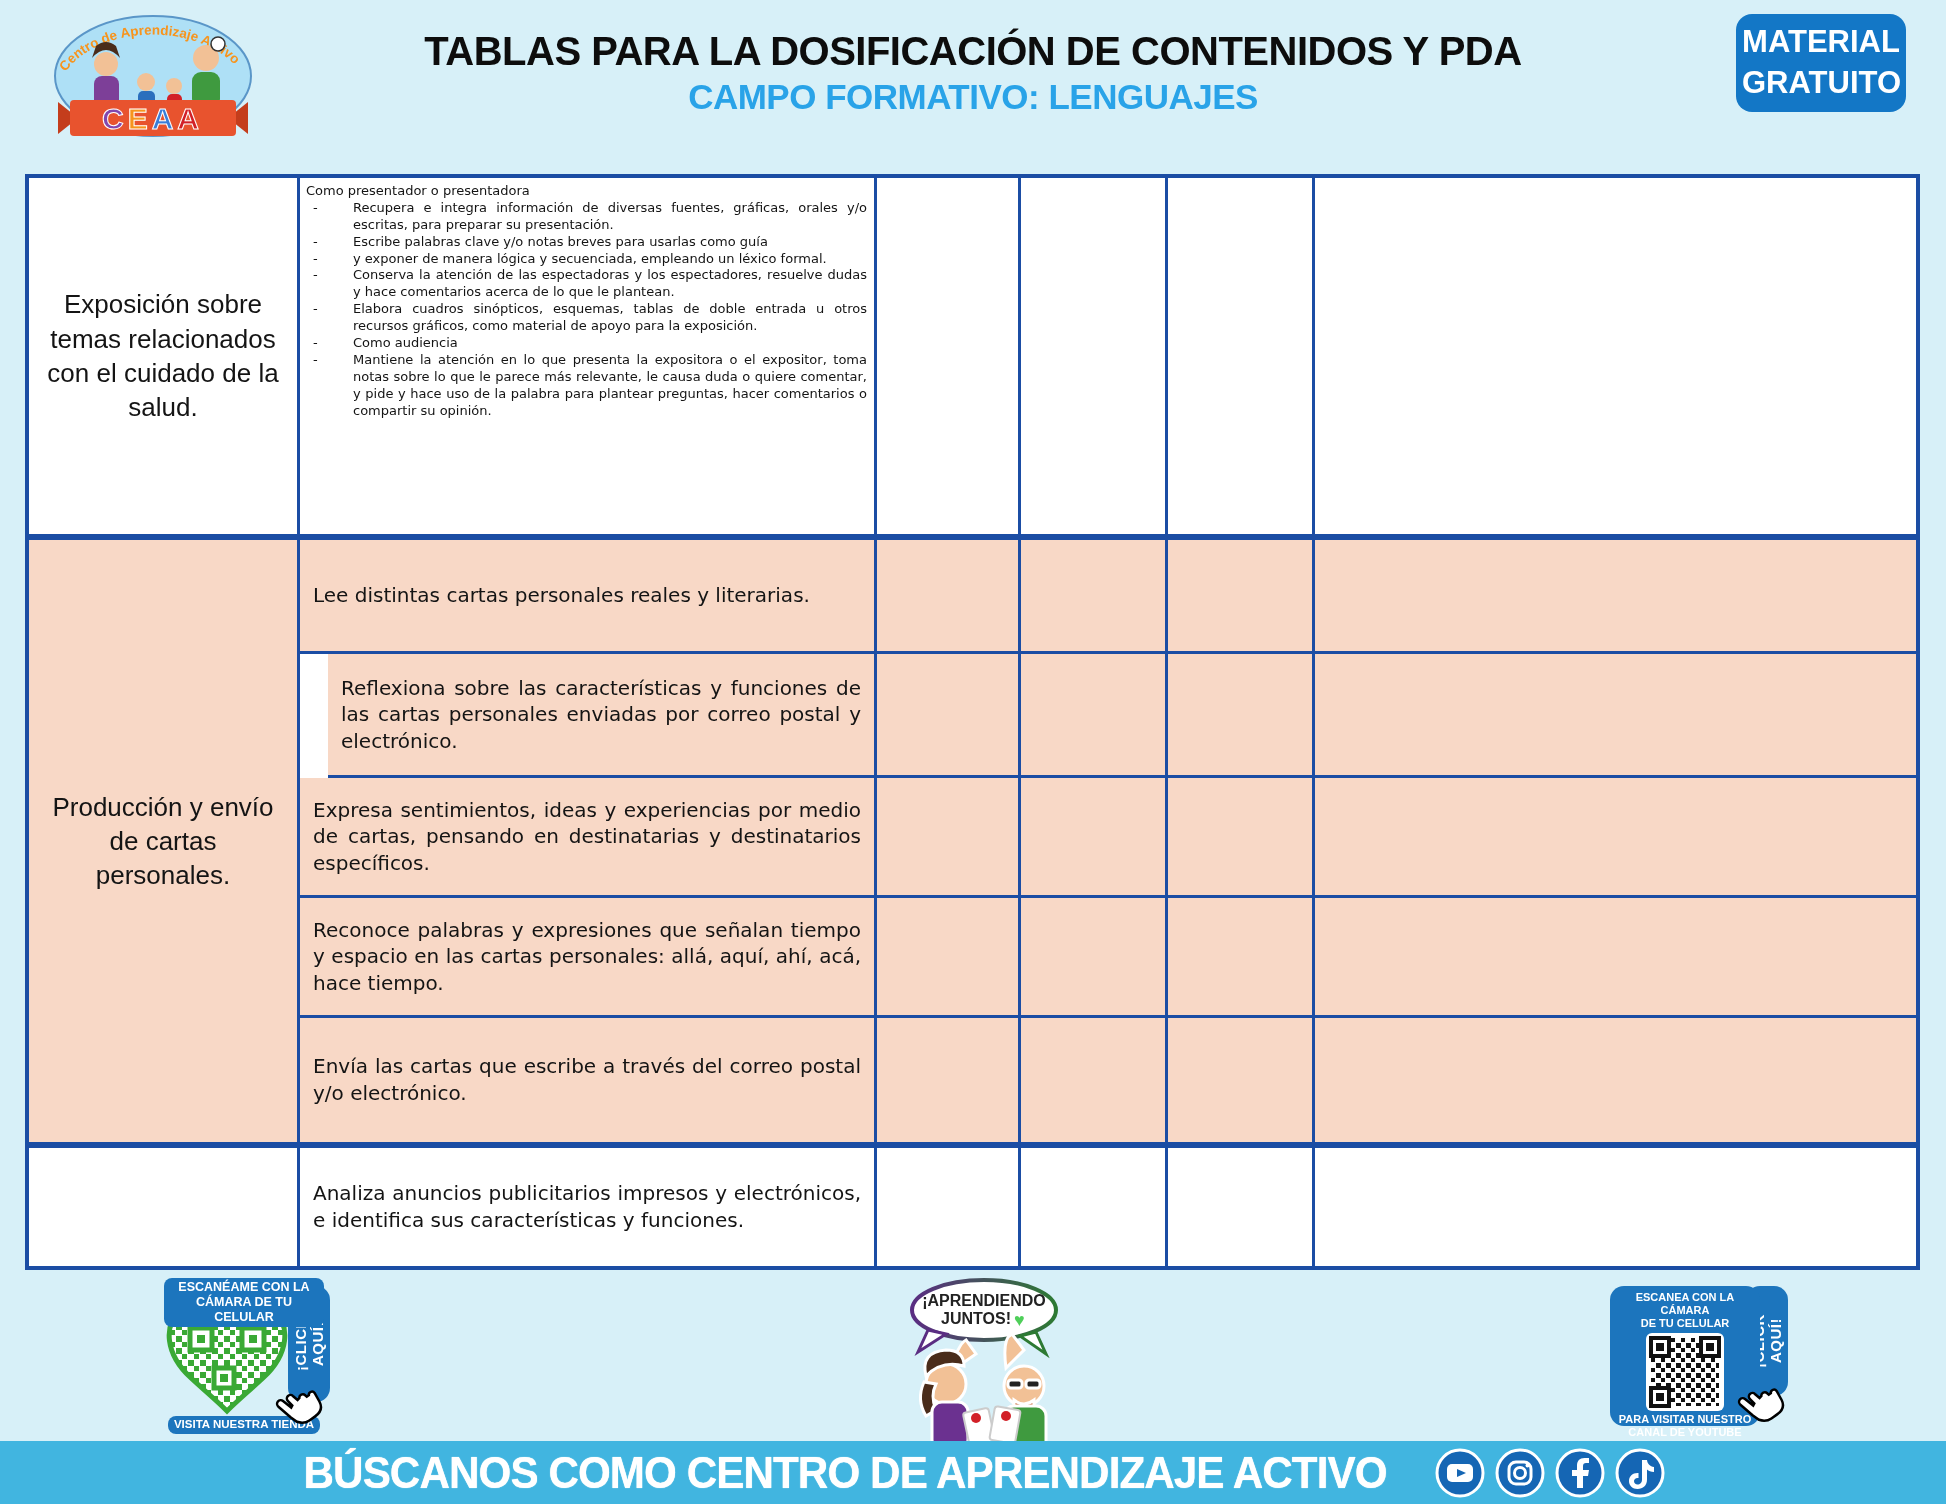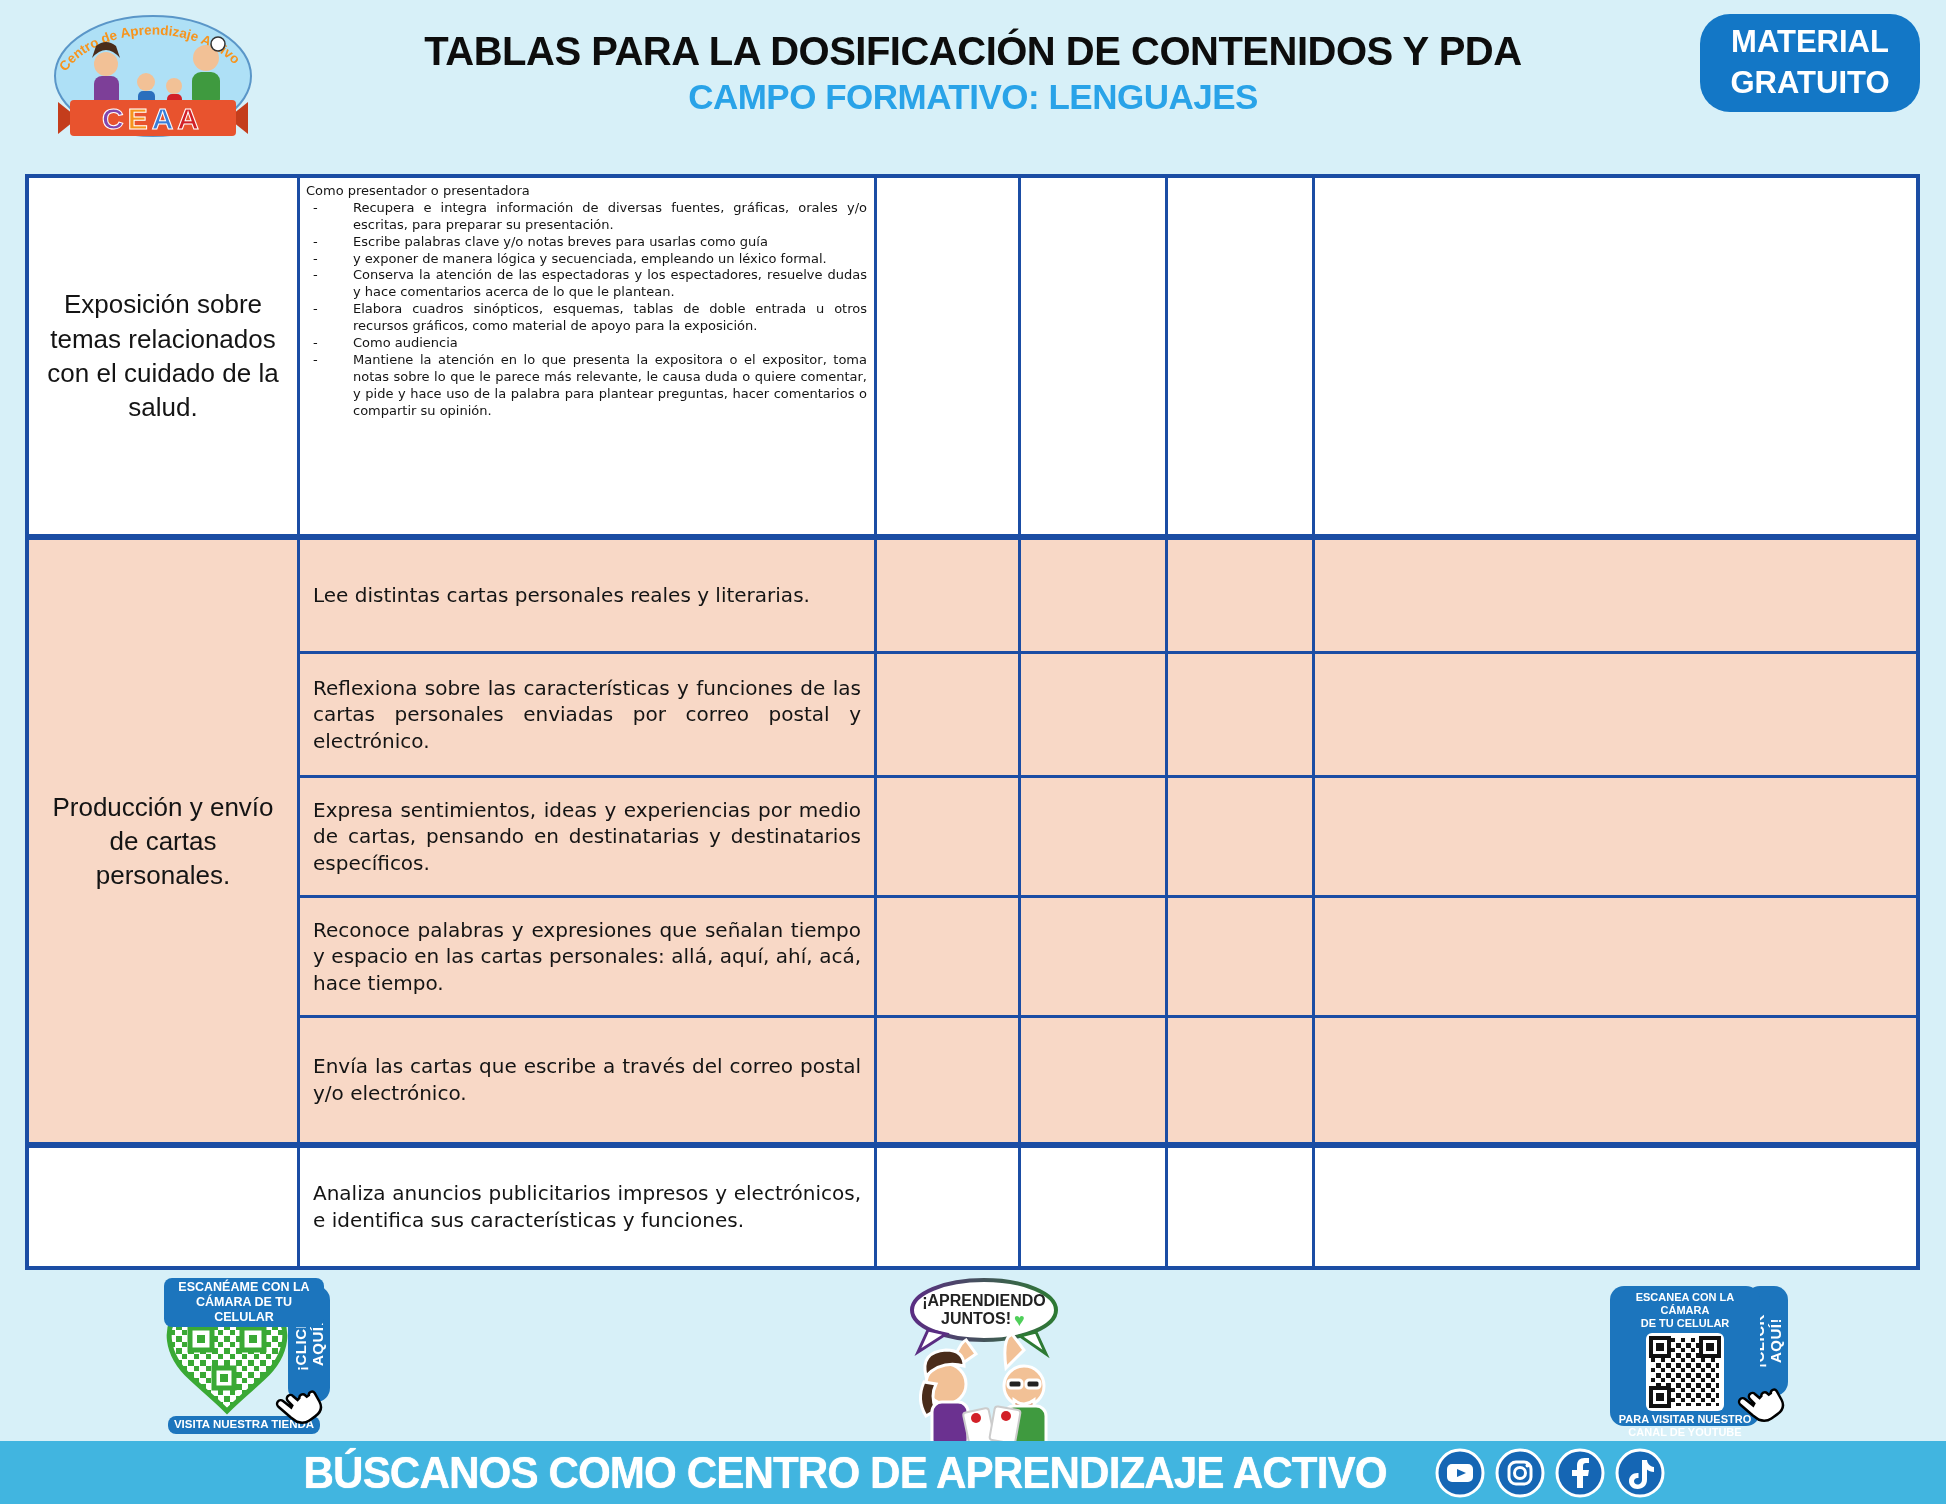--- a/index.html
+++ b/index.html
@@ -21,22 +21,22 @@
     font-family:"Liberation Sans", sans-serif;
     color:var(--ink);
     overflow:hidden;
   }
   
   .logo{position:absolute;left:28px;top:6px;width:250px;height:140px;}
   .titles{position:absolute;left:330px;right:330px;top:28px;text-align:center;}
   .title-line{font-size:40px;font-weight:bold;letter-spacing:-0.5px;line-height:1.18;color:#0d0d0d;}
   .subtitle{font-size:35px;font-weight:bold;color:var(--skyblue);line-height:1.1;margin-top:3px;letter-spacing:-0.5px;}
   .badge{
-    position:absolute;right:26px;top:14px;width:220px;
-    background:var(--badge);border-radius:30px;
+    position:absolute;right:40px;top:14px;width:170px;
+    background:var(--badge);border-radius:16px;
     color:#fff;font-weight:bold;font-size:31px;line-height:1.32;
     text-align:center;padding:8px 6px;
   }
   
   .grid{
     position:absolute;left:25px;top:174px;width:1895px;height:1096px;
     border:4px solid var(--blue);
     display:grid;
     grid-template-columns:271px 577px 144px 147px 147px 1fr;
     grid-template-rows:362px 114px 124px 120px 120px 130px 1fr;
@@ -177,21 +177,21 @@
   <div class="cell sub-cell peach" style="grid-row:2;">
       <div>Lee distintas cartas personales reales y literarias.</div>
     </div>
 
   <div class="cell topic-cell t2 peach groupend">Producción y envío de cartas personales.</div>
   <div class="cell peach" style="grid-column:3;grid-row:2;"></div>
   <div class="cell peach" style="grid-column:4;grid-row:2;"></div>
   <div class="cell peach" style="grid-column:5;grid-row:2;"></div>
   <div class="cell peach lastcol" style="grid-column:6;grid-row:2;"></div>
 
-  <div class="cell sub-cell peach" style="grid-row:3;">
+  <div class="cell sub-cell peach" style="grid-row:3;margin-left:28px;">
       <div>Reflexiona sobre las características y funciones de las cartas personales enviadas por correo postal y electrónico.</div>
     </div>
   <div class="cell peach" style="grid-column:3;grid-row:3;"></div>
   <div class="cell peach" style="grid-column:4;grid-row:3;"></div>
   <div class="cell peach" style="grid-column:5;grid-row:3;"></div>
   <div class="cell peach lastcol" style="grid-column:6;grid-row:3;"></div>
 
   <div class="cell sub-cell peach" style="grid-row:4;">
       <div>Expresa sentimientos, ideas y experiencias por medio de cartas, pensando en destinatarias y destinatarios específicos.</div>
     </div>

